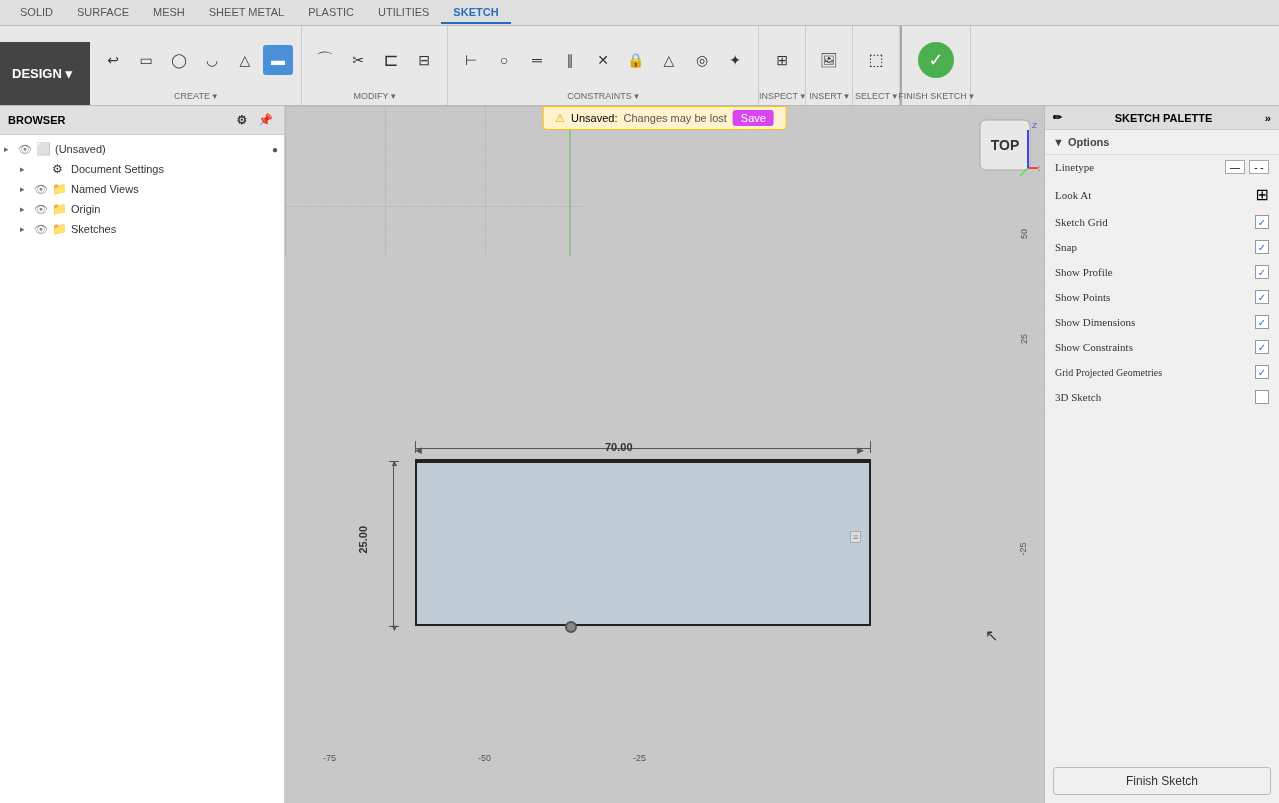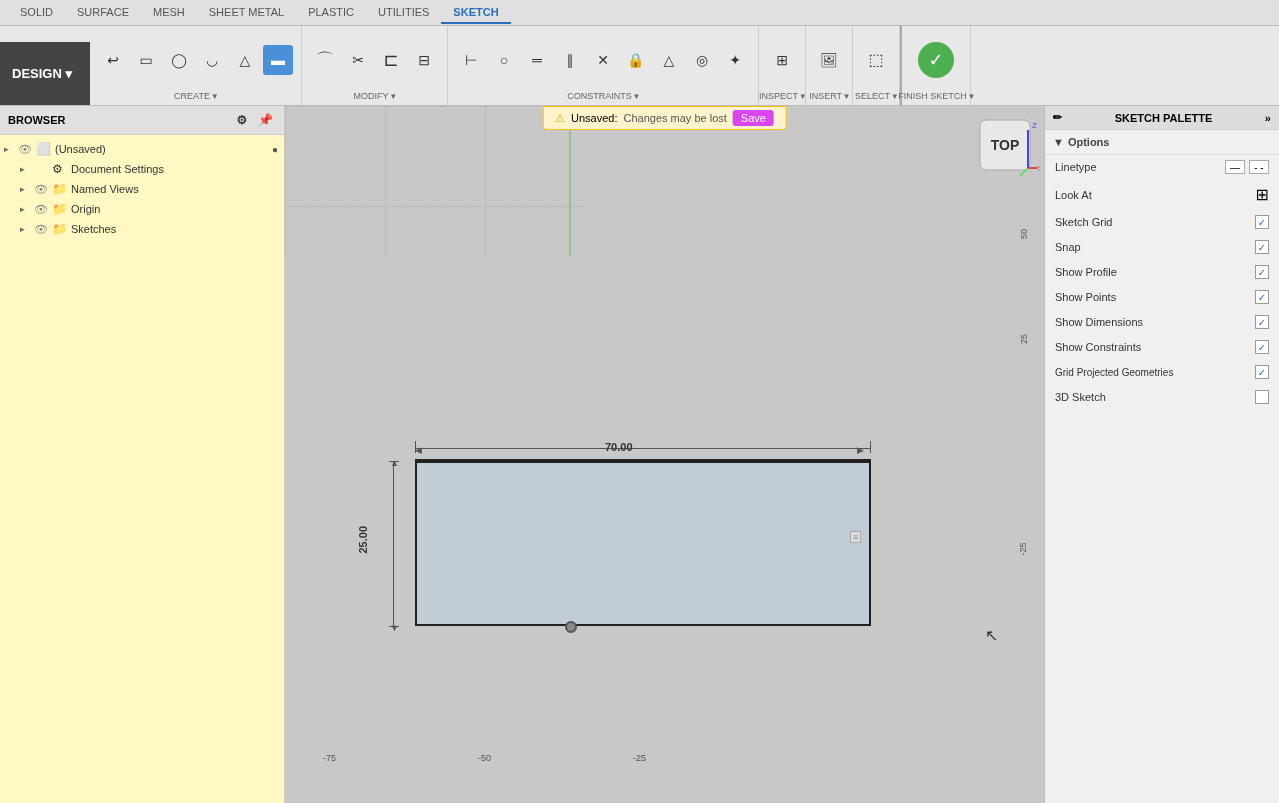--- a/index.html
+++ b/index.html
@@ -93,21 +93,21 @@
 
     
     #main {
       display: flex;
       height: calc(803px - 106px);
     }
 
     
     #sidebar {
       width: 285px;
-      background: #fef9c3;
+      background: #ffffff;
       border-right: 1px solid #ccc;
       display: flex;
       flex-direction: column;
       overflow: hidden;
     }
 
     .browser-header {
       display: flex;
       align-items: center;
       justify-content: space-between;
@@ -249,20 +249,21 @@
       display: flex;
       align-items: center;
       justify-content: space-between;
       padding: 5px 10px;
       border-bottom: 1px solid #eee;
     }
 
     .palette-row-label {
       font-size: 11px;
       color: #333;
+      font-family: Liberation Serif, serif;
     }
 
     .palette-icons {
       display: flex;
       align-items: center;
       gap: 4px;
     }
 
     .checkbox {
       width: 14px;
@@ -622,15 +623,16 @@
       <span class="palette-row-label" style="font-size:10px;">Grid Projected Geometries</span>
       <div class="checkbox">✓</div>
     </div>
 
     <div class="palette-row">
       <span class="palette-row-label">3D Sketch</span>
       <div class="checkbox" style="color:transparent;"></div>
     </div>
 
     <div style="flex:1;"></div>
+    <div class="finish-sketch-btn">Finish Sketch</div>
   </div>
 
 </div>
 
 </body></html>

